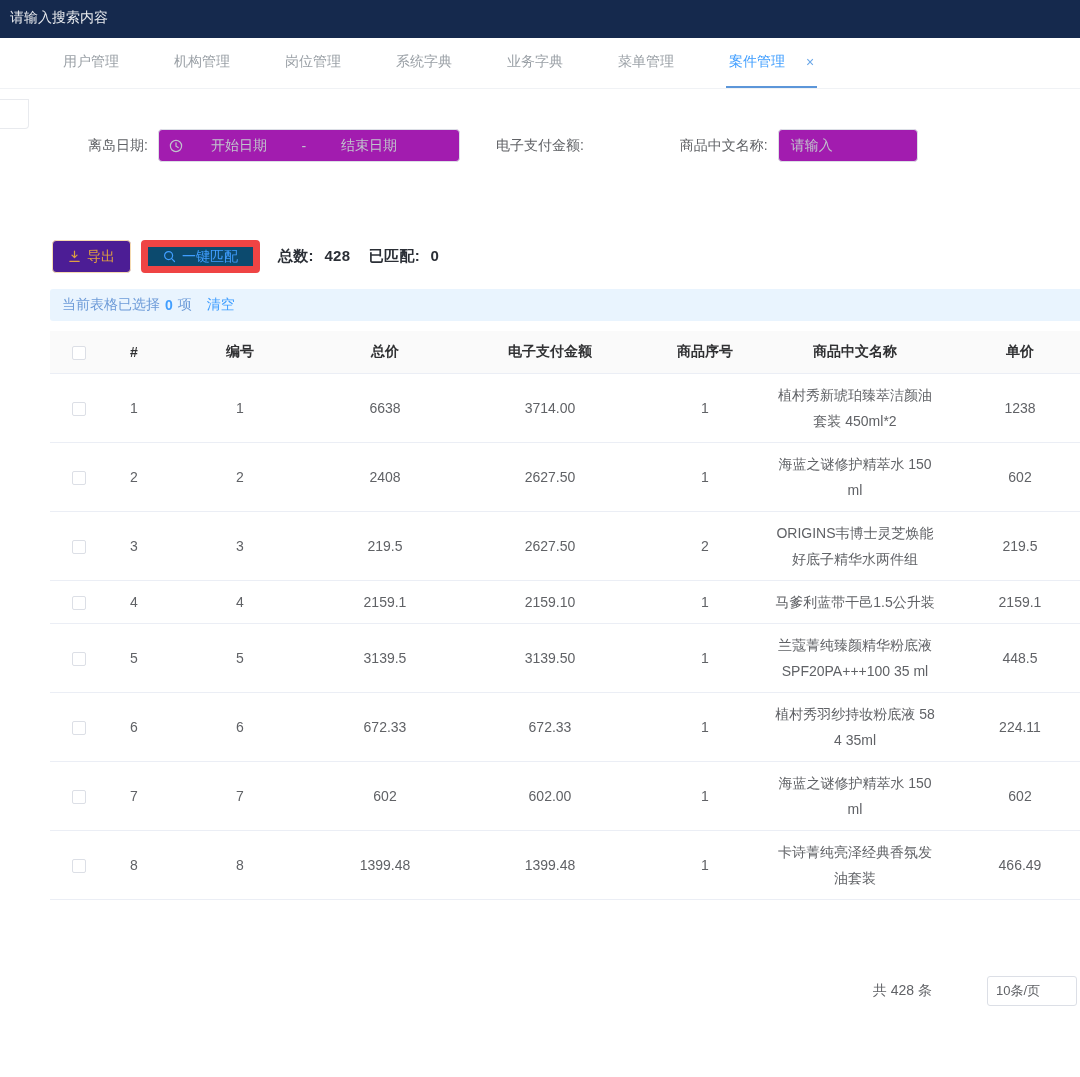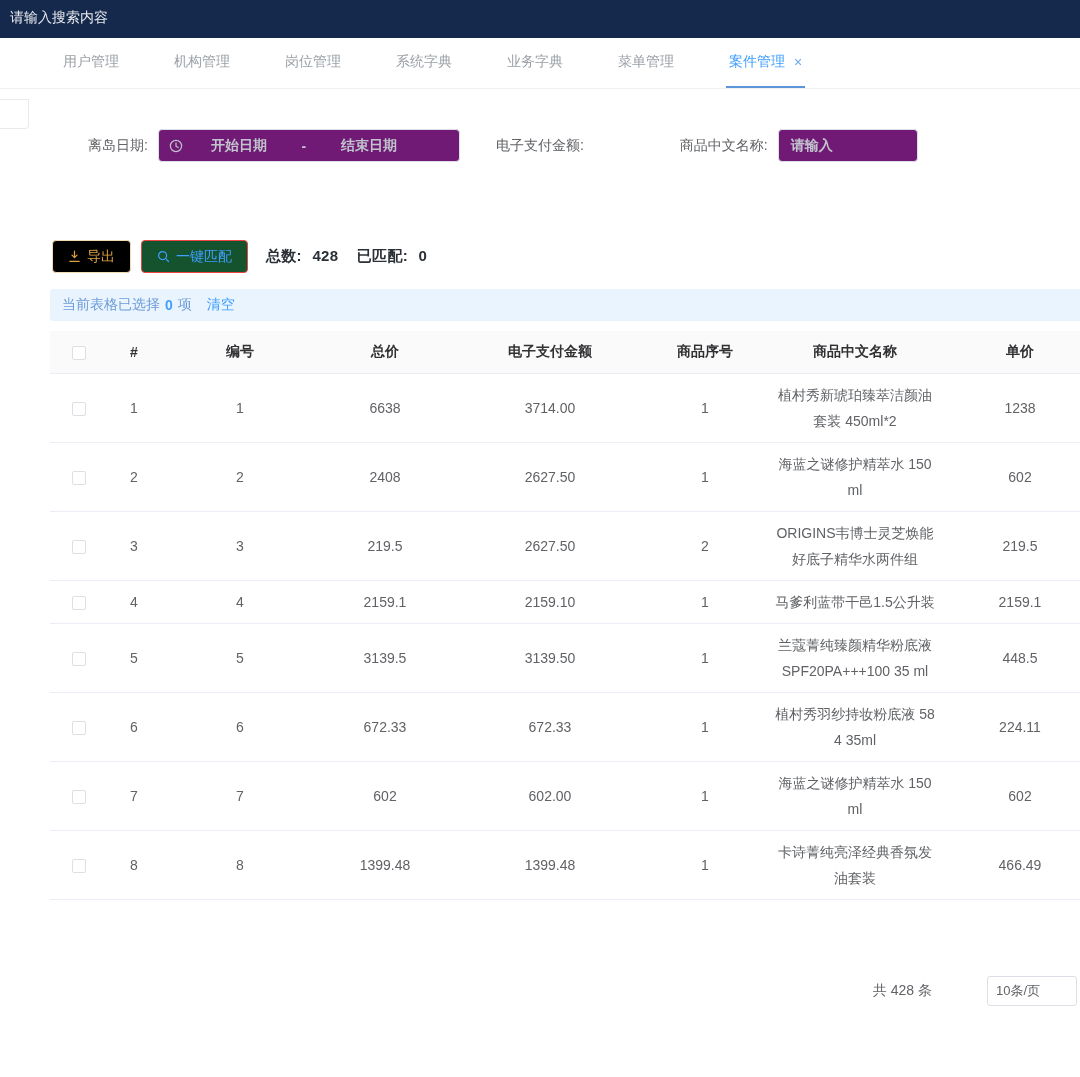--- a/index.html
+++ b/index.html
@@ -6,45 +6,45 @@
   html,body { width:1080px; height:1077px; overflow:hidden; background:#fff;
     font-family:"Liberation Sans","DejaVu Sans",sans-serif; position:relative; }
 
   .topbar { height:38px; background:#15294d; color:rgba(255,255,255,.9);
     font-size:14px; padding:9px 0 0 10px; }
 
   .tabbar { height:51px; display:flex; align-items:stretch; padding-left:60px;
     background:#fff; border-bottom:1px solid #f0f2f5; }
   .tab { font-size:14px; color:#9aa0a6; margin-right:49px; display:flex;
     align-items:center; padding:0 3px; cursor:pointer; border-bottom:2px solid transparent;justify-content:flex-end; }
-  .tab.active { color:#409eff; border-bottom-color:#5c96d9; }
+  .tab.active { color:#409eff; border-bottom-color:#5c96d9;gap:12px; }
   .tab .close { margin-left:9px; color:#6aa7e8; font-size:14px; line-height:1; }
 
   .panel-stub { position:absolute; left:0; top:99px; width:29px; height:30px;
     background:#fff; border:1px solid #e8eaee; border-left:none; border-radius:0 0 4px 0; }
 
   .filters { display:flex; align-items:center; padding:40px 0 0 88px; }
   .fgroup { display:flex; align-items:center; }
   .fg2 { margin-left:36px; } .fg3 { margin-left:86px; }
   .flabel { font-size:14px; color:#606266; margin-right:10px; white-space:nowrap; }
-  .finput { height:33px; border:1px solid #dcdfe6; border-radius:4px; background:#701a75;
-    display:flex; align-items:center; font-size:14px; color:#c0c4cc;font-weight:bold; }
+  .finput { height:33px; border:1px solid #dcdfe6; border-radius:4px; background:#a21caf;
+    display:flex; align-items:center; font-size:14px; color:#c0c4cc; }
   .date-input { width:302px; padding:0 10px; }
   .date-input .ph { width:112px; text-align:center; }
   .date-sep { width:18px; text-align:center; color:#c0c4cc; }
   .icon { display:inline-flex; align-items:center; }
   .amount-input { width:218px; padding:0 12px; }
   .name-input { width:140px; padding:0 12px; }
 
   .toolbar { margin-top:78px; padding-left:50px; display:flex; align-items:center; }
   .btn { height:33px; border-radius:4px; font-size:14px; display:inline-flex;
     align-items:center; padding:0 15px; cursor:pointer; white-space:nowrap; }
   .btn .icon { margin-right:6px; }
-  .btn-export { background:#000000; border:1px solid #f5dab1; color:#dfa140; margin-left:2px; }
-  .btn-match { background:#14532d; border:1px solid #ef4444; color:#409eff; margin-left:10px; }
+  .btn-export { background:#4c1d95; border:1px solid #f5dab1; color:#dfa140; margin-left:2px; }
+  .btn-match { background:#0c4a6e; border:7px solid #ef4444; color:#409eff; margin-left:10px; }
   .stats { margin-left:18px; font-size:15px; color:#2b2f36; font-weight:600; letter-spacing:.3px; }
   .stats .val { margin:0 14px 0 6px; }
 
   .selection-bar { margin:16px 0 0 50px; width:1040px; height:32px; background:#e9f4fe;
     border-radius:3px; display:flex; align-items:center; padding-left:12px;
     font-size:14px; color:#6d9bd8; }
   .selection-bar .count { color:#409eff; font-weight:700; margin:0 5px; }
   .selection-bar .clear { color:#409eff; margin-left:15px; cursor:pointer;text-align:center; }
 
   .table-wrap { margin:10px 0 0 50px; width:1040px; height:577px; overflow:hidden; }

